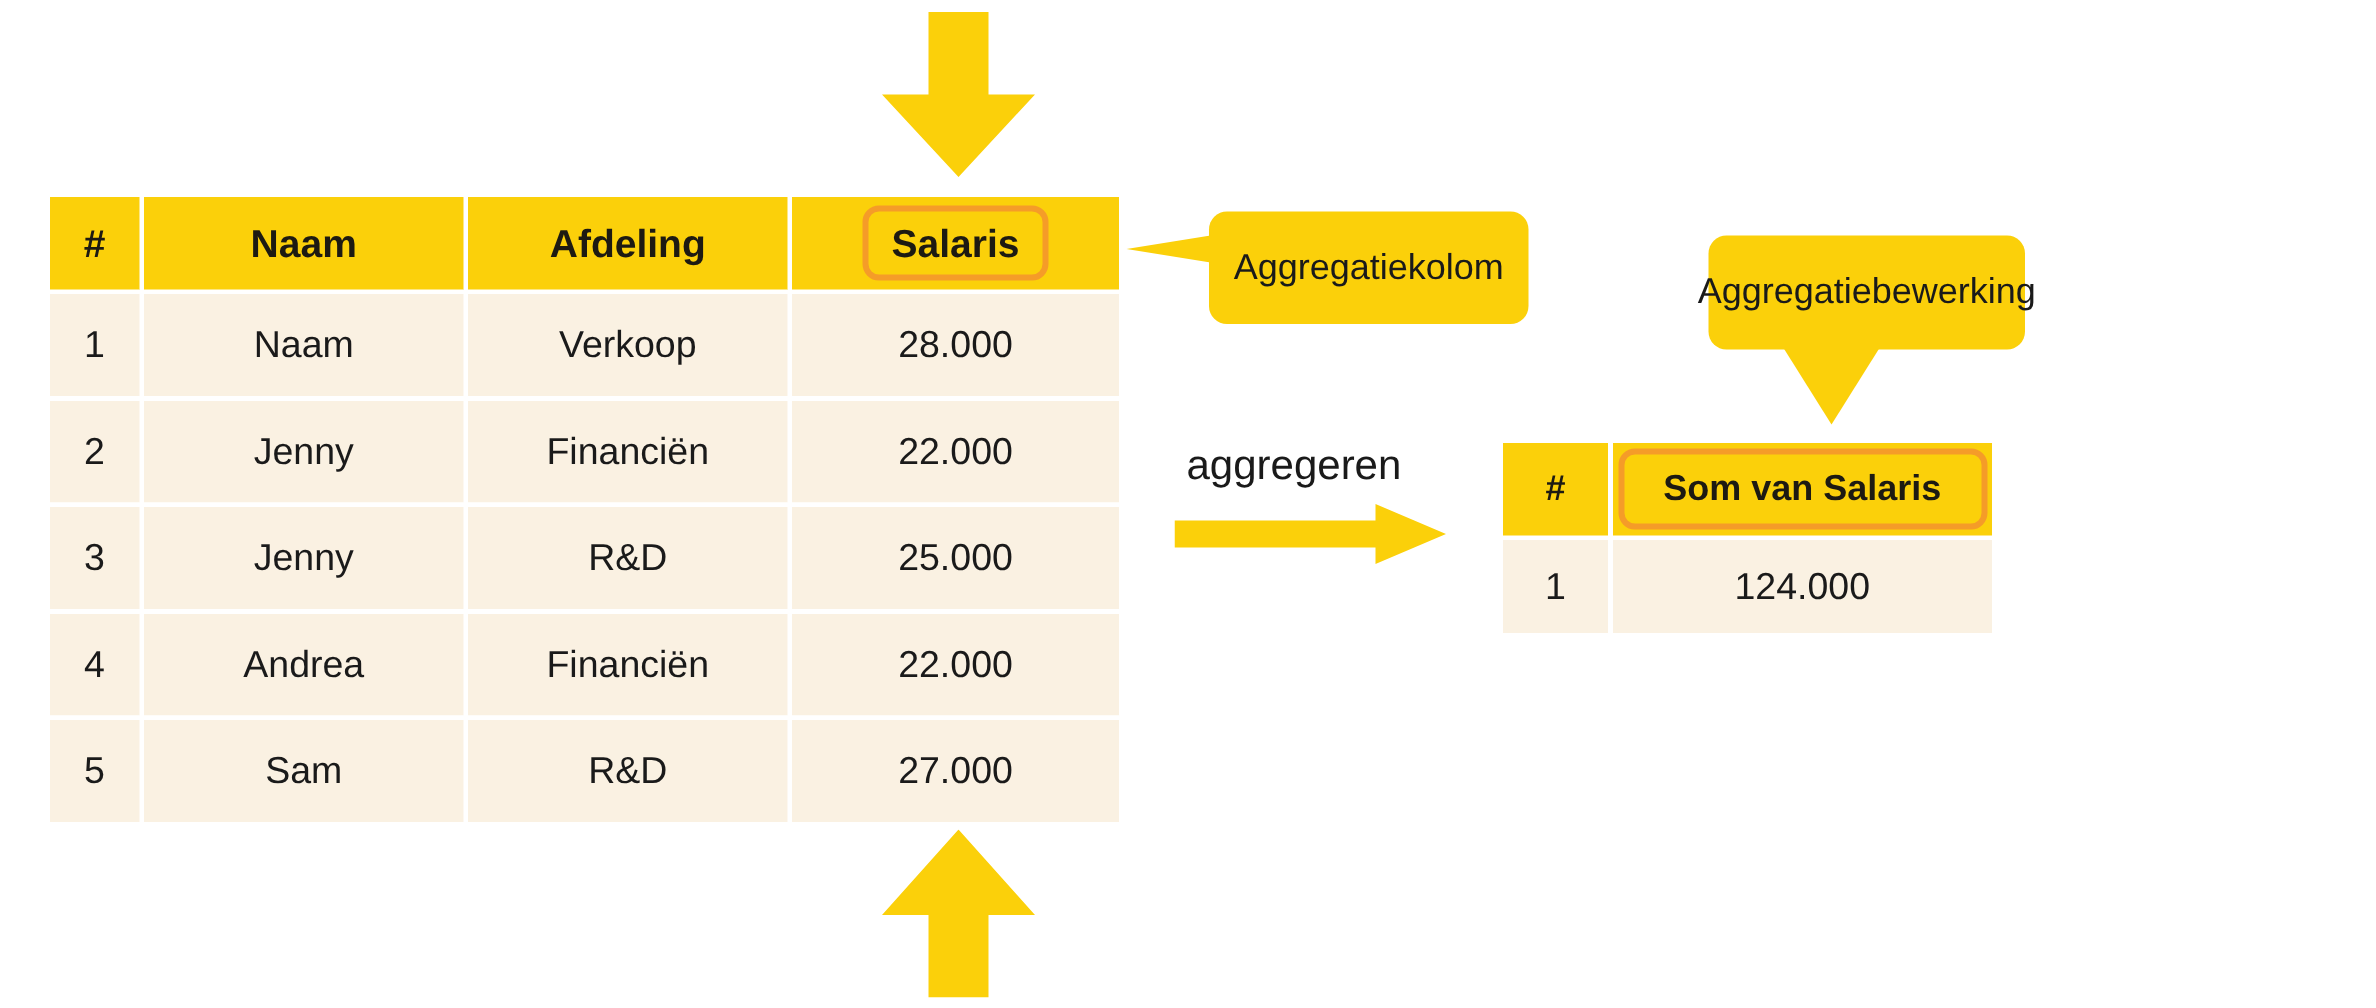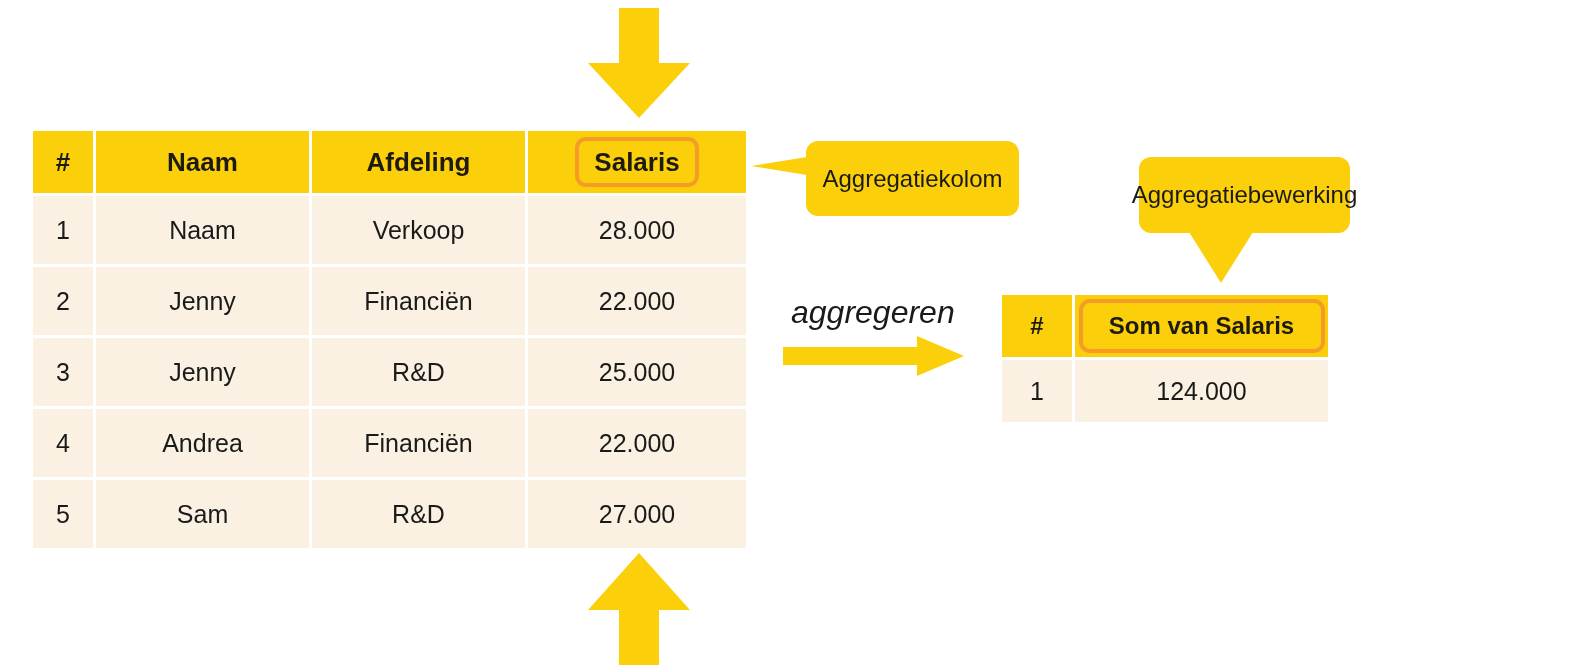--- a/index.html
+++ b/index.html
@@ -154,24 +154,23 @@
     border-left: 32px solid transparent;
     border-right: 32px solid transparent;
     border-top: 51px solid #fbd00a;
   }
 
   
   #aggregate-label {
     position: absolute;
     left: 791px;
     top: 294px;
-    font-size: 32px;
+    font-size: 28px;
     color: #1a1a1a;
     white-space: nowrap;
-    font-style: italic;
   }
 </style>
 </head>
 <body>
 
 <div class="stage">
 
   <svg class="arrow" id="arrow-down" viewBox="0 0 102 110">
     <polygon points="31,0 71,0 71,55 102,55 51,110 0,55 31,55" fill="#fbd00a"></polygon>
   </svg>

